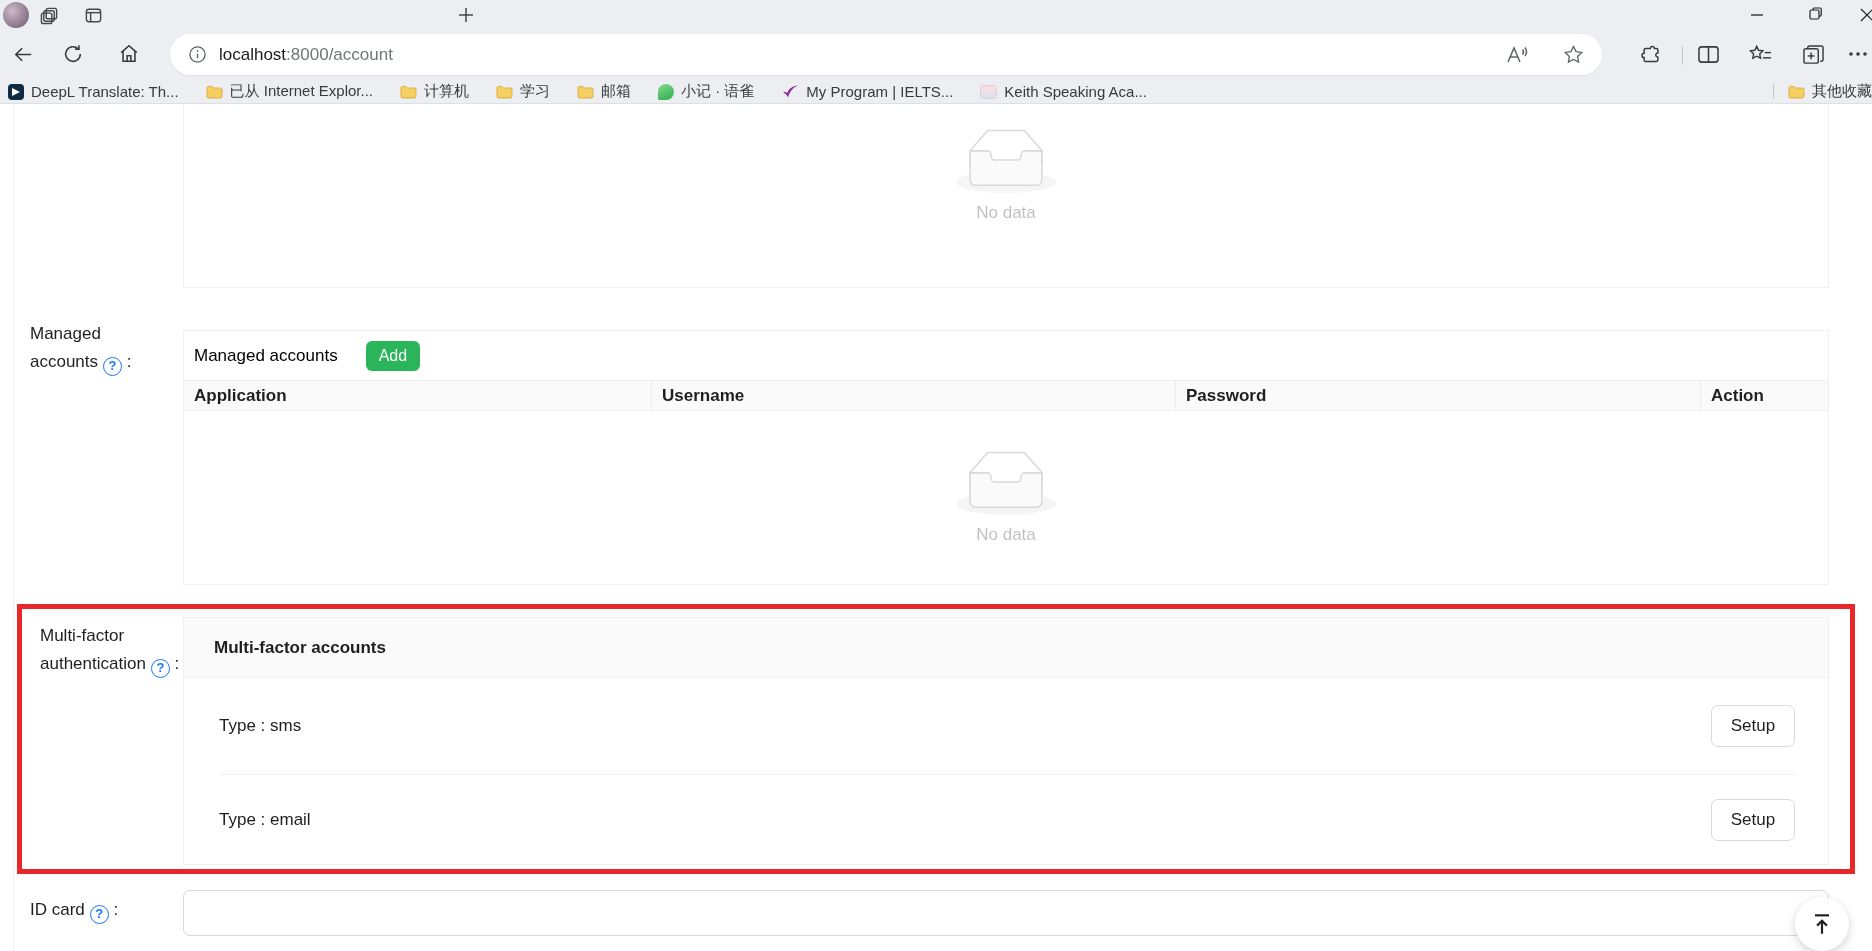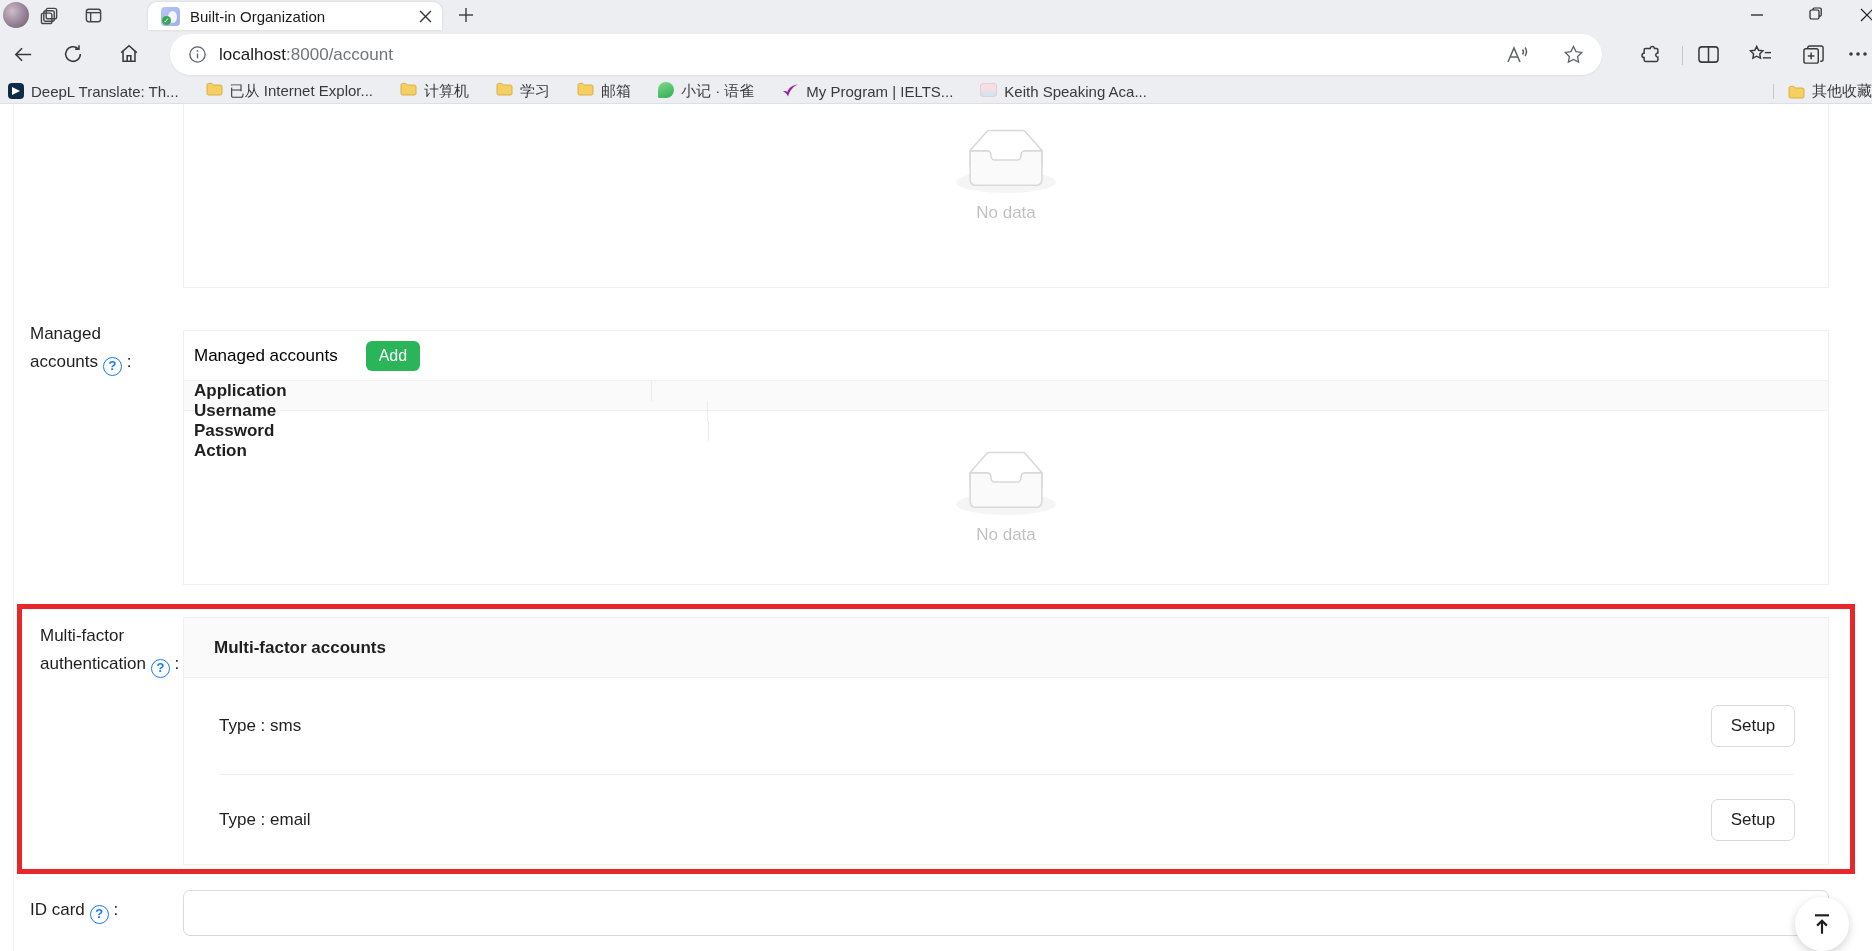--- a/index.html
+++ b/index.html
@@ -23,21 +23,21 @@
   .favicon .shield { position:absolute; left:1px; bottom:1px; width:9px; height:9px; border-radius:50%; background:#34a853;
                      color:#fff; font-size:7px; line-height:9px; text-align:center; font-weight:bold; }
   .toolbar { position:relative; height:50px; }
   .addrpill { position:absolute; left:170px; top:4px; width:1432px; height:41px; background:#fff; border-radius:21px;
               display:flex; align-items:center; padding:0 18px; box-shadow:0 1px 2px rgba(0,0,0,.06); }
   .url { font-size:17px; margin-left:12px; color:#1c1c1c; flex:0 0 auto; }
   .url .rest { color:#70757a; }
   .pill-spacer { flex:1; }
   .bookmarks { position:relative; height:24px; display:flex; align-items:center; padding-left:8px;
                border-bottom:1px solid #dcdfe3; }
-  .bm { display:flex; margin-right:27px; flex:0 0 auto; }
+  .bm { display:flex; align-items:center; margin-right:27px; flex:0 0 auto; }
   .bm-label { font-size:15px; color:#3a3a3a; margin-left:7px; white-space:nowrap; }
   .deepl { background:#0f2b46; border-radius:4px; width:16px; height:16px; position:relative; }
   .deepl:after { content:""; position:absolute; left:4px; top:4px; border-left:8px solid #fff;
                  border-top:4px solid transparent; border-bottom:4px solid transparent; }
   .yuque { width:16px; height:16px; border-radius:50% 50% 50% 10%; background:linear-gradient(160deg,#7fd98a,#2fae52); }
   .ielts { width:18px; height:16px; position:relative; }
   .keith { width:17px; height:14px; border-radius:3px; background:linear-gradient(180deg,#f7dee4 40%, #cfe3f2 100%); border:1px solid #e4cdd4;}
   .bm-divider { width:1px; height:15px; background:#c4c8cd; margin:0 14px 0 0; }
   .other-fav { margin-left:auto; display:flex; align-items:center; }
 
@@ -49,21 +49,21 @@
   .help { display:inline-block; width:19px; height:19px; border:1.5px solid #1677ff; border-radius:50%;
           color:#1677ff; font-size:13px; font-weight:bold; text-align:center; line-height:16px;
           vertical-align:-3px; margin-left:5px; }
   .empty-wrap { position:absolute; left:0; right:0; display:flex; flex-direction:column; align-items:center; }
   .no-data { font-size:17px; color:rgba(0,0,0,.25); margin-top:10px; }
 
   .tbl-titlebar { height:50px; display:flex; align-items:center; padding-left:10px; border-bottom:1px solid #f0f0f0; }
   .tbl-title { font-size:17px; color:#000000; }
   .btn-add { margin-left:28px; height:30px; padding:0 13px; background:#2bb55a; color:#fff; font-size:16px;
              border:none; border-radius:6px; display:flex; align-items:center; cursor:pointer; }
-  .thead { height:30px; display:flex; background:#fafafa; border-bottom:1px solid #f0f0f0;flex-direction:column; }
+  .thead { height:30px; display:flex; background:#fafafa; border-bottom:1px solid #f0f0f0; }
   .th { font-size:17px; font-weight:bold; color:#1f1f1f; padding-left:10px; display:flex; align-items:center;
         border-right:1px solid #ececec; }
   .th:last-child { border-right:none; }
   .c1{width:468px;} .c2{width:524px;} .c3{width:525px;} .c4{width:127px;}
   .tbody-empty { height:173px; display:flex; flex-direction:column; align-items:center; justify-content:center; }
 
   .mfa-header { height:60px; background:#fafafa; border-bottom:1px solid #f0f0f0; display:flex; align-items:center;
                 padding-left:30px; font-size:17px; font-weight:bold; color:#1f1f1f; }
   .mfa-rows { padding:0 33px 0 35px; }
   .mfa-row { display:flex; align-items:center; justify-content:space-between; }
@@ -102,33 +102,20 @@
       </div>
 
       <div class="chrome-icon" style="left:84px; top:6px;">
         <svg width="19" height="19" viewBox="0 0 20 20" fill="none" stroke="#474747" stroke-width="1.5">
           <rect x="2.5" y="3.5" width="15" height="13" rx="2.5"></rect>
           <line x1="2.5" y1="7" x2="17.5" y2="7"></line>
           <line x1="7" y1="7" x2="7" y2="16.5"></line>
         </svg>
       </div>
 
-      <div class="tab">
-        <span class="favicon">
-          <span class="belly"></span>
-            <span class="shield">✓</span>
-        </span>
-        <span class="tab-title">Built-in Organization</span>
-        <span class="chrome-icon" style="position:static;">
-          <svg width="13" height="13" viewBox="0 0 12 12" stroke="#3a3a3a" stroke-width="1.3">
-              <line x1="1" y1="1" x2="11" y2="11"></line>
-              <line x1="11" y1="1" x2="1" y2="11"></line>
-            </svg>
-        </span>
-      </div>
 
       <div class="chrome-icon" style="left:458px; top:7px;">
         <svg width="16" height="16" viewBox="0 0 16 16" stroke="#3a3a3a" stroke-width="1.4">
             <line x1="8" y1="1" x2="8" y2="15"></line>
             <line x1="1" y1="8" x2="15" y2="8"></line>
           </svg>
       </div>
 
       <div class="chrome-icon" style="left:1750px; top:8px;">
         <svg width="14" height="14" viewBox="0 0 14 14" stroke="#222" stroke-width="1.3">

